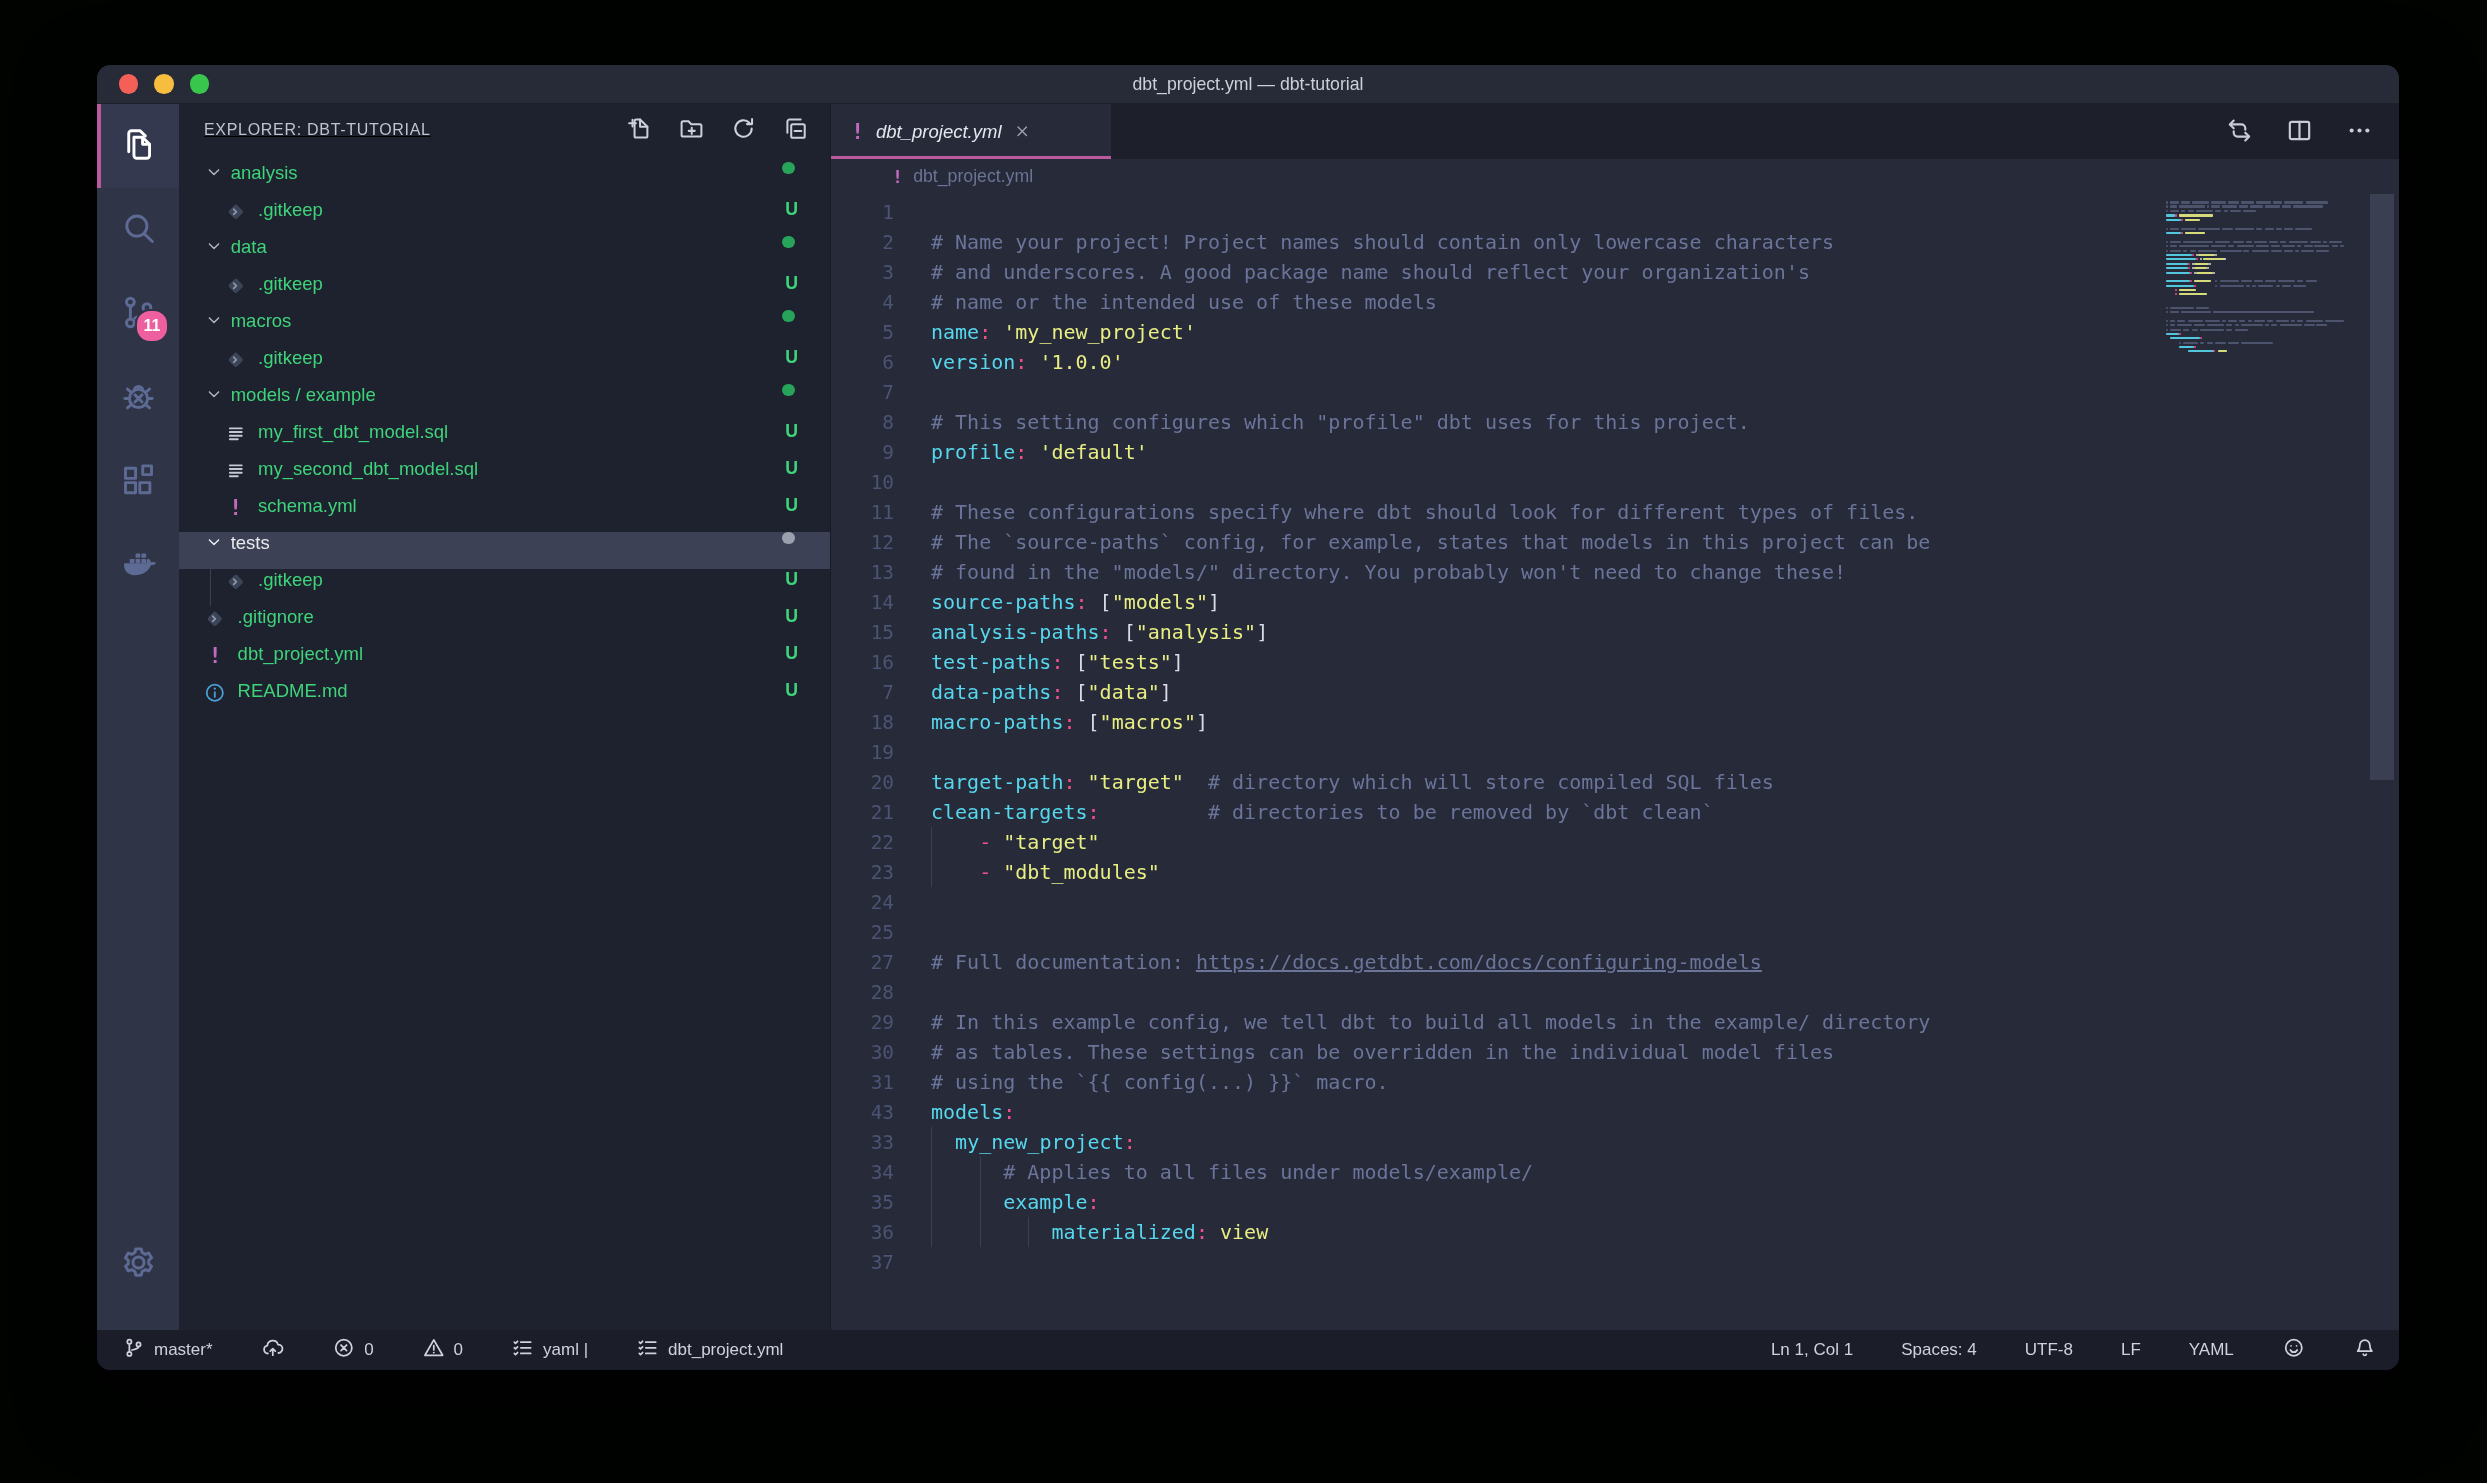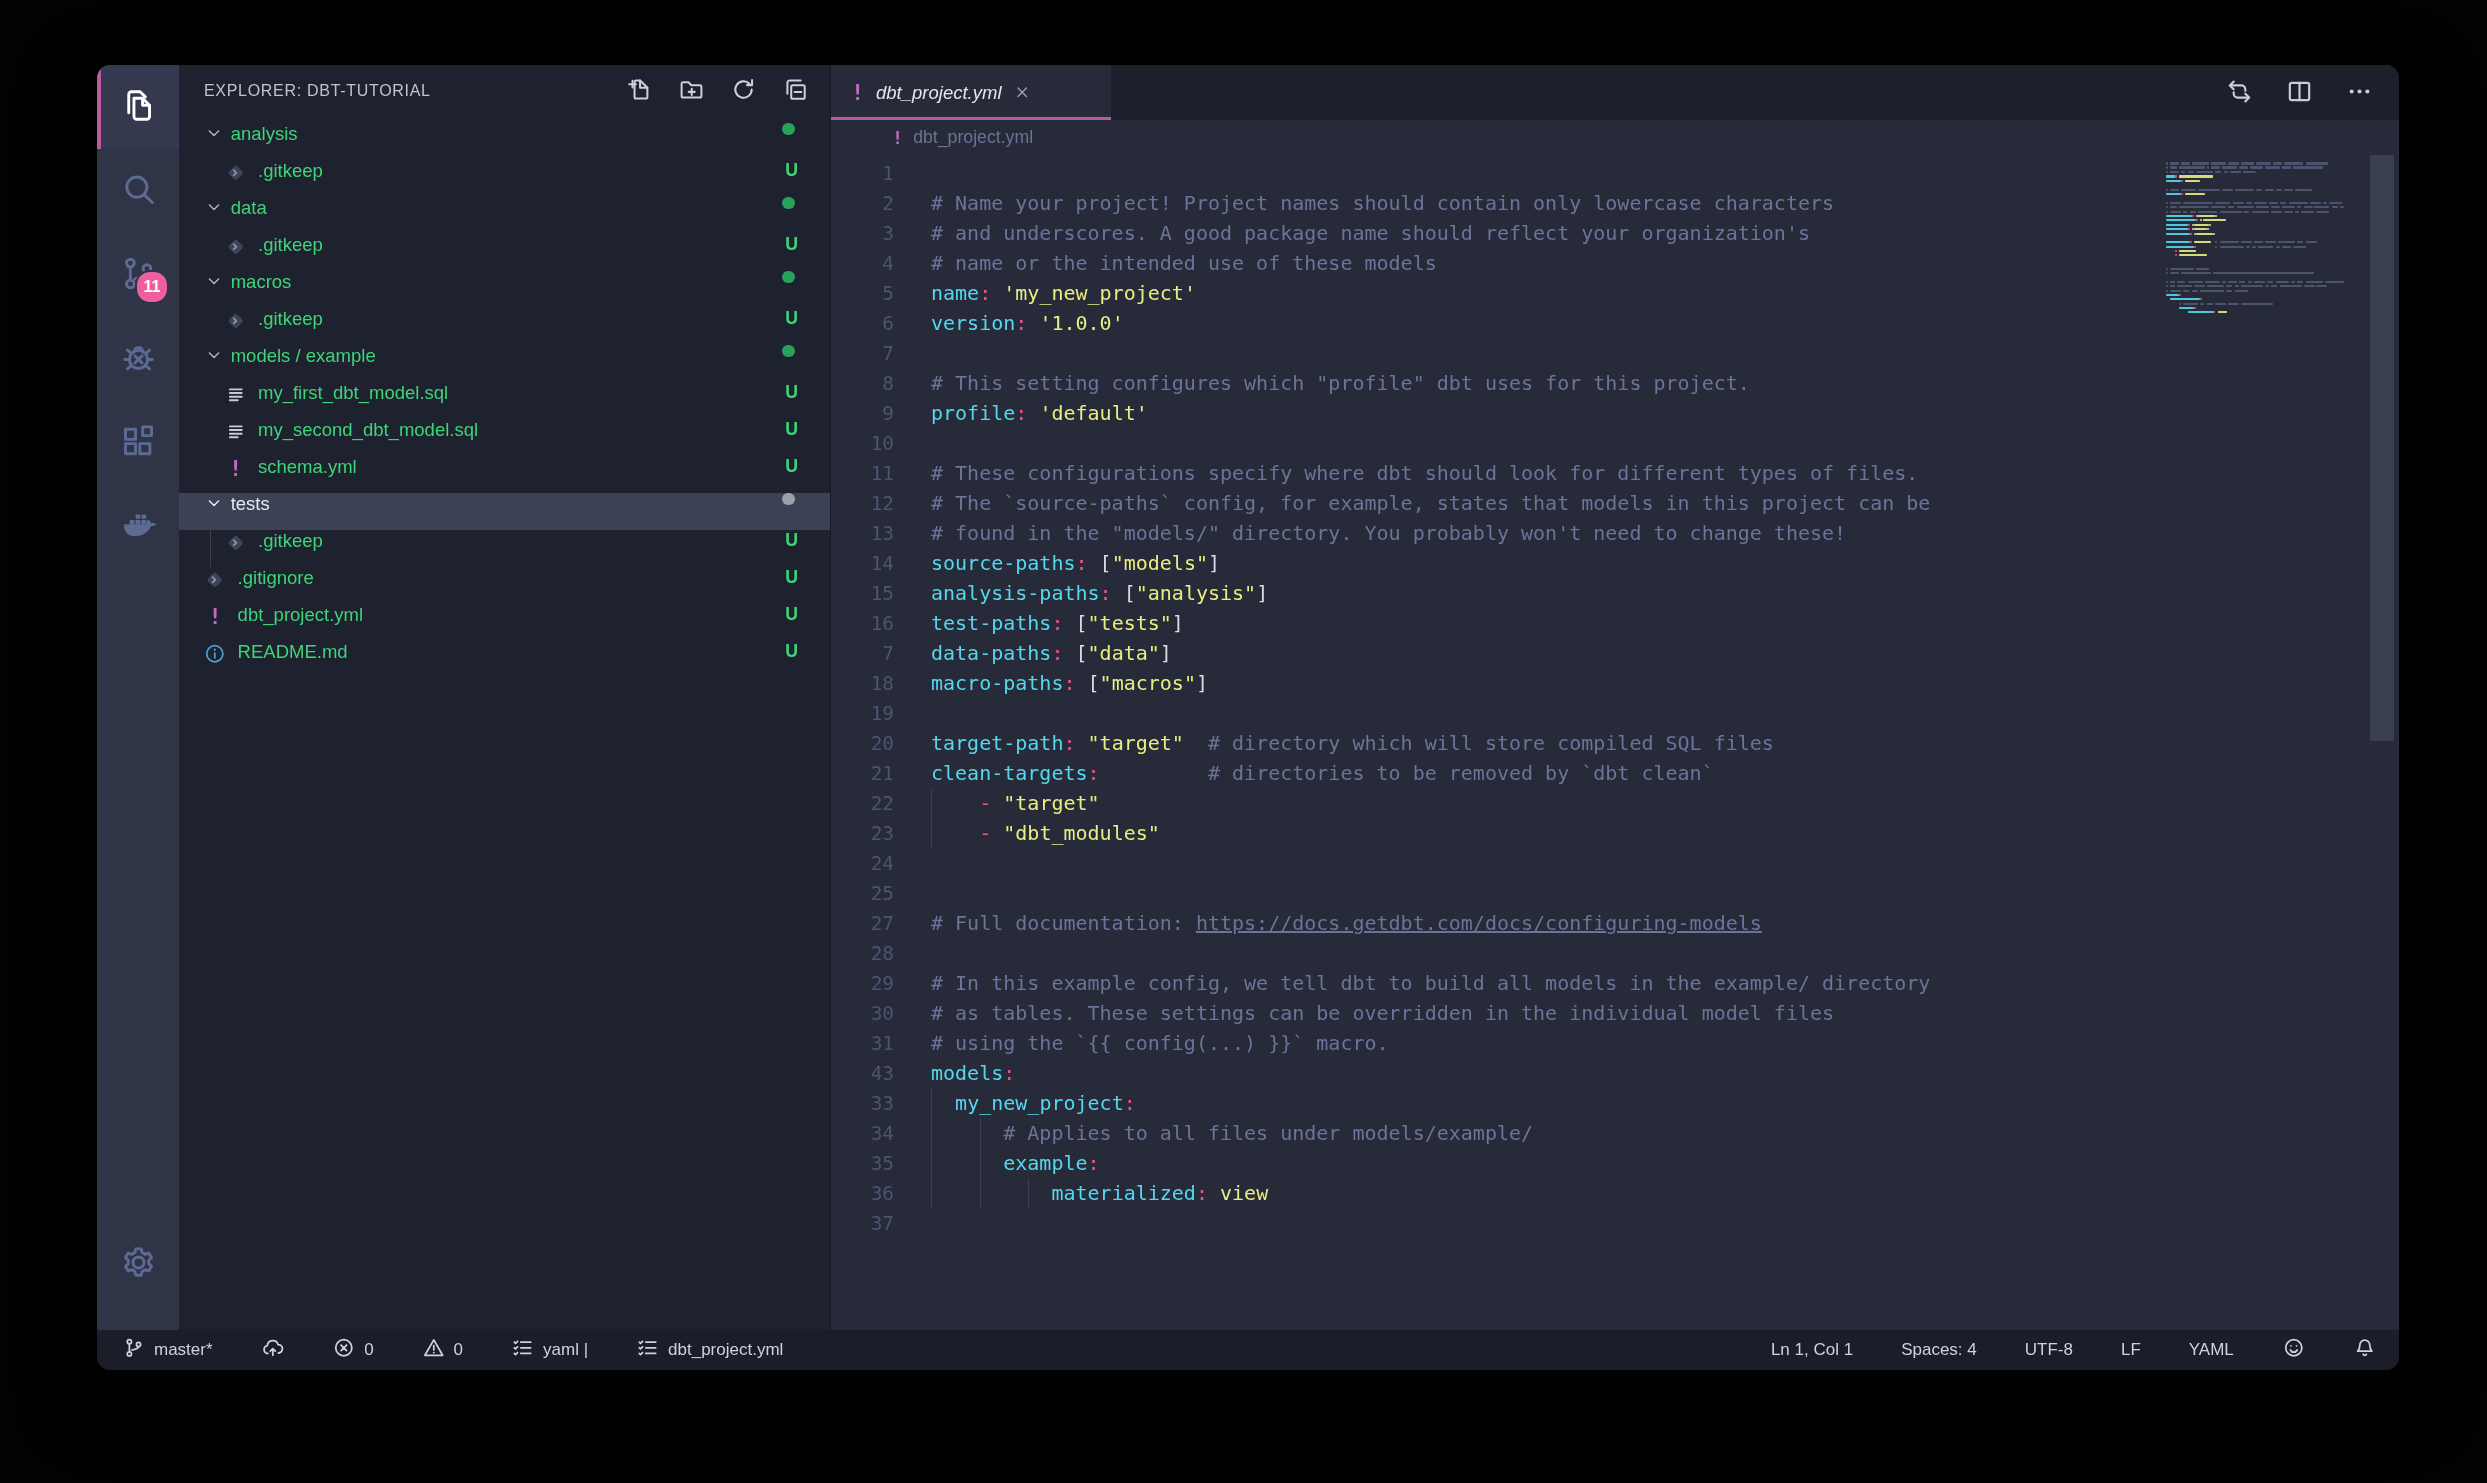--- a/index.html
+++ b/index.html
@@ -19,21 +19,21 @@
   .ab-spacer{flex:1}
   .ab-item{width:82px;height:84px;display:flex;align-items:center;justify-content:center;color:#5d6a94;position:relative;cursor:pointer;}
   .ab-item svg{width:39px;height:39px;}
   .ab-item.active{color:#fff;background:#343950;}
   .ab-item.active::before{content:"";position:absolute;left:0;top:0;bottom:0;width:4.2px;background:#bc5aa0;}
   .ab-badge{position:absolute;right:10px;bottom:13.5px;min-width:30px;height:30px;border-radius:15px;background:#ee5f9f;
     color:#fff;font-size:16px;font-weight:bold;display:flex;align-items:center;justify-content:center;border:2.5px solid #2f3447;}
   .ab-item.settings{margin-bottom:23.6px;}
   
   .sidebar{width:651px;flex:0 0 651px;background:#1e212e;border-right:0.8px solid #171a23;display:flex;flex-direction:column;}
-  .sb-header{height:52px;display:flex;align-items:center;padding:0 18.5px 0 25px;}
+  .sb-header{height:52px;display:flex;align-items:center;padding:0 18.5px 0 25px;text-decoration:underline;}
   .sb-title{font-size:16px;letter-spacing:0.7px;color:#bfc4cf;flex:1;}
   .sb-actions{display:flex;gap:20px;color:#ccd0da;}
   .sb-actions .sbi{width:32px;height:32px;display:flex;align-items:center;justify-content:center;cursor:pointer;}
   .sb-actions svg{width:27px;height:27px;}
   .tree{margin-top:5.9px;}
   .row{height:37px;display:flex;align-items:flex-start;position:relative;cursor:pointer;font-size:18.5px;color:#3ed47a;}
   .row.selected{background:#3c4155;color:#e8eaf0;}
   .row .chev{width:20px;height:20px;color:#aeb3bf;margin-right:6.7px;display:flex;align-items:center;}
   .row.selected .chev{color:#e8eaf0;}
   .row .chev svg{width:20px;height:20px;}
@@ -76,20 +76,28 @@
     padding:0 22px 0 25px;color:#ced2da;font-size:17px;}
   .sb-left,.sb-right{display:flex;align-items:center;gap:48px;}
   .sb-right{margin-left:auto;}
   .st-item{display:flex;align-items:center;gap:8.4px;cursor:pointer;}
   .st-item svg{width:23.6px;height:23.6px;}
 </style>
 </head>
 <body>
 
 <div class="window">
+  <div class="titlebar">
+    <div class="lights">
+      <div class="light r"></div>
+      <div class="light y"></div>
+      <div class="light g"></div>
+    </div>
+    <div class="title-text">dbt_project.yml — dbt-tutorial</div>
+  </div>
 
   <div class="main">
     <div class="activitybar">
       <div id="activity-top">
           <div class="ab-item active">
             <span><svg fill="none" stroke="currentColor" stroke-width="1.8" stroke-linecap="round" stroke-linejoin="round" viewBox="0 0 24 24">
                 <path d="M6 16.5V5.2A1.7 1.7 0 0 1 7.7 3.5H13l3.2 3.2"></path>
                 <path d="M9.2 7.5h5.3l4.3 4.3v7a1.7 1.7 0 0 1-1.7 1.7H10.9a1.7 1.7 0 0 1-1.7-1.7z"></path>
                 <path d="M14.5 7.7v4.1h4.1"></path>
               </svg></span>

